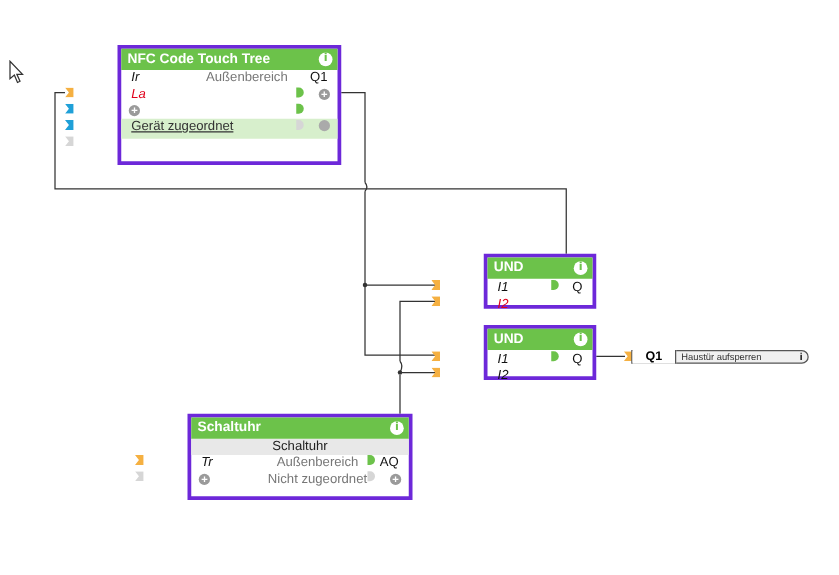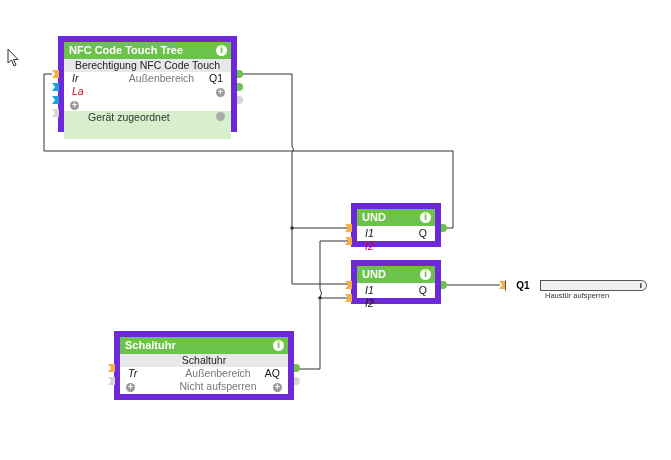--- a/index.html
+++ b/index.html
@@ -1,39 +1,39 @@
 <!DOCTYPE html>
 <html><head>
 <meta charset="utf-8">
 <style>
   html,body{margin:0;padding:0;}
   body{width:671px;height:460px;background:#ffffff;position:relative;overflow:hidden;font-family:"Liberation Sans",sans-serif;}
   #wires{position:absolute;left:0;top:0;width:671px;height:460px;}
-  .block{position:absolute;border:6px solid #6d28d9;background:#fff;box-sizing:border-box;}
+  .block{position:absolute;border:3px solid #6d28d9;background:#fff;box-sizing:border-box;margin-left:36px;}
   .hdr{height:17px;background:#6cc24a;color:#fff;font-weight:bold;font-size:11px;line-height:17px;padding-left:5px;position:relative;}
   .info{position:absolute;right:4px;top:3px;width:11px;height:11px;border-radius:50%;background:#fff;color:#6cc24a;font-size:9px;line-height:11px;text-align:center;font-weight:bold;font-family:"DejaVu Sans",sans-serif;}
   .sub{height:13px;background:#e8e8e8;font-size:10.5px;line-height:13px;text-align:center;color:#222;}
   .row{height:13px;font-size:10.5px;line-height:13px;position:relative;color:#111;}
   .row .l{position:absolute;left:8px;font-style:italic;}
   .row .m{position:absolute;left:0;right:0;text-align:center;color:#777;padding-left:28px;}
   .row .r{position:absolute;right:8px;}
   .red{color:#e0001b !important;}
-  .foot{height:28px;background:#d7efcc;font-size:10.5px;line-height:12px;padding-left:24px;position:relative;color:#333;}
+  .foot{height:16px;background:#d7efcc;font-size:10.5px;line-height:12px;padding-left:8px;position:relative;color:#333;text-decoration:underline;}
   .plus{display:inline-block;width:9px;height:9px;border-radius:50%;background:#9a9a9a;color:#fff;font-size:9px;line-height:9px;text-align:center;font-weight:bold;vertical-align:middle;}
   .pin{position:absolute;width:7px;height:8px;}
   .pin.in-o{background:#f5b041;clip-path:polygon(0 0,100% 0,100% 100%,0 100%,45% 50%);}
   .pin.in-b{background:#1fa0d8;clip-path:polygon(0 0,100% 0,100% 100%,0 100%,45% 50%);}
   .pin.in-g{background:#d6d6d6;clip-path:polygon(0 0,100% 0,100% 100%,0 100%,45% 50%);}
   .pout{position:absolute;width:6px;height:8px;border-radius:0 5px 5px 0;}
   .pout.g{background:#6cc24a;}
   .pout.gray{background:#d6d6d6;}
   .cursor{position:absolute;left:7px;top:48px;}
   .outlabel{position:absolute;left:505px;top:280px;width:142px;height:11px;border:1px solid #555;border-radius:0 6px 6px 0;background:#f0f0f0;box-sizing:border-box;font-size:10px;}
   .outlabel .q{position:absolute;left:0;top:-1px;width:34px;height:11px;border-right:1px solid #555;text-align:center;font-weight:bold;font-size:10px;line-height:11px;background:#fff;}
-  .outlabel .t{position:absolute;left:39px;top:10px;font-size:7.5px;line-height:10px;color:#333;}
+  .outlabel .t{position:absolute;left:39px;top:0;font-size:7.5px;line-height:10px;color:#333;}
   .outlabel .i{position:absolute;right:4px;top:0;font-size:8px;line-height:10px;font-weight:bold;}
 </style>
 </head>
 <body>
 
 <svg id="wires" xmlns="http://www.w3.org/2000/svg">
   <g fill="none" stroke="#333" stroke-width="1">
     <path d="M241 74 H292 V146 M292 153 V284 H350"></path>
     <path d="M292 146 q3 3.5 0 7"></path>
     <path d="M446 228 H453 V151 H44 V74 H52"></path>
@@ -45,21 +45,20 @@
   <circle cx="292" cy="228" r="1.8" fill="#333"></circle>
   <circle cx="320" cy="298" r="1.8" fill="#333"></circle>
 </svg>
 
 <svg class="cursor" width="14" height="20" viewBox="0 0 14 20">
     <path d="M1 1 L1 15 L4.5 12 L7 18 L9 17 L6.5 11.5 L11 11.5 Z" fill="#fff" stroke="#333" stroke-width="1"></path>
   </svg>
 
 <div class="block" style="left:58px;top:36px;width:179px;height:96px;">
   <div class="hdr"><span>NFC Code Touch Tree</span><span class="info">i</span></div>
-  <div class="sub">Berechtigung NFC Code Touch</div>
   <div class="row">
       <span class="l">Ir</span>
       <span class="m">Außenbereich</span>
       <span class="r">Q1</span>
     </div>
   <div class="row">
       <span class="l red">La</span>
       <span class="r" style="right:6px"><span class="plus">+</span></span>
     </div>
   <div class="row">
@@ -113,20 +112,20 @@
 <div class="block" style="left:114px;top:331px;width:180px;height:69px;">
   <div class="hdr"><span>Schaltuhr</span><span class="info">i</span></div>
   <div class="sub">Schaltuhr</div>
   <div class="row">
       <span class="l">Tr</span>
       <span class="m">Außenbereich</span>
       <span class="r">AQ</span>
     </div>
   <div class="row">
       <span class="l" style="left:6px"><span class="plus">+</span></span>
-      <span class="m">Nicht aufsperren</span>
+      <span class="m">Nicht zugeordnet</span>
       <span class="r" style="right:6px"><span class="plus">+</span></span>
     </div>
 </div>
 <div class="pin in-o" style="left:108px;top:364px"></div>
 <div class="pin in-g" style="left:108px;top:377px"></div>
 <div class="pout g" style="left:294px;top:364px"></div>
 <div class="pout gray" style="left:294px;top:377px"></div>
 
 </body></html>

